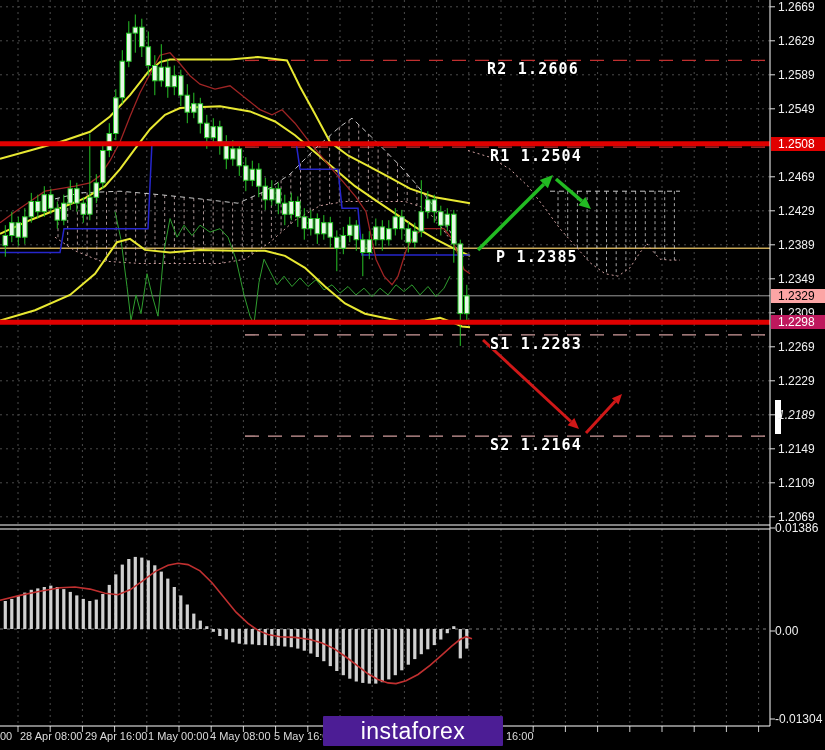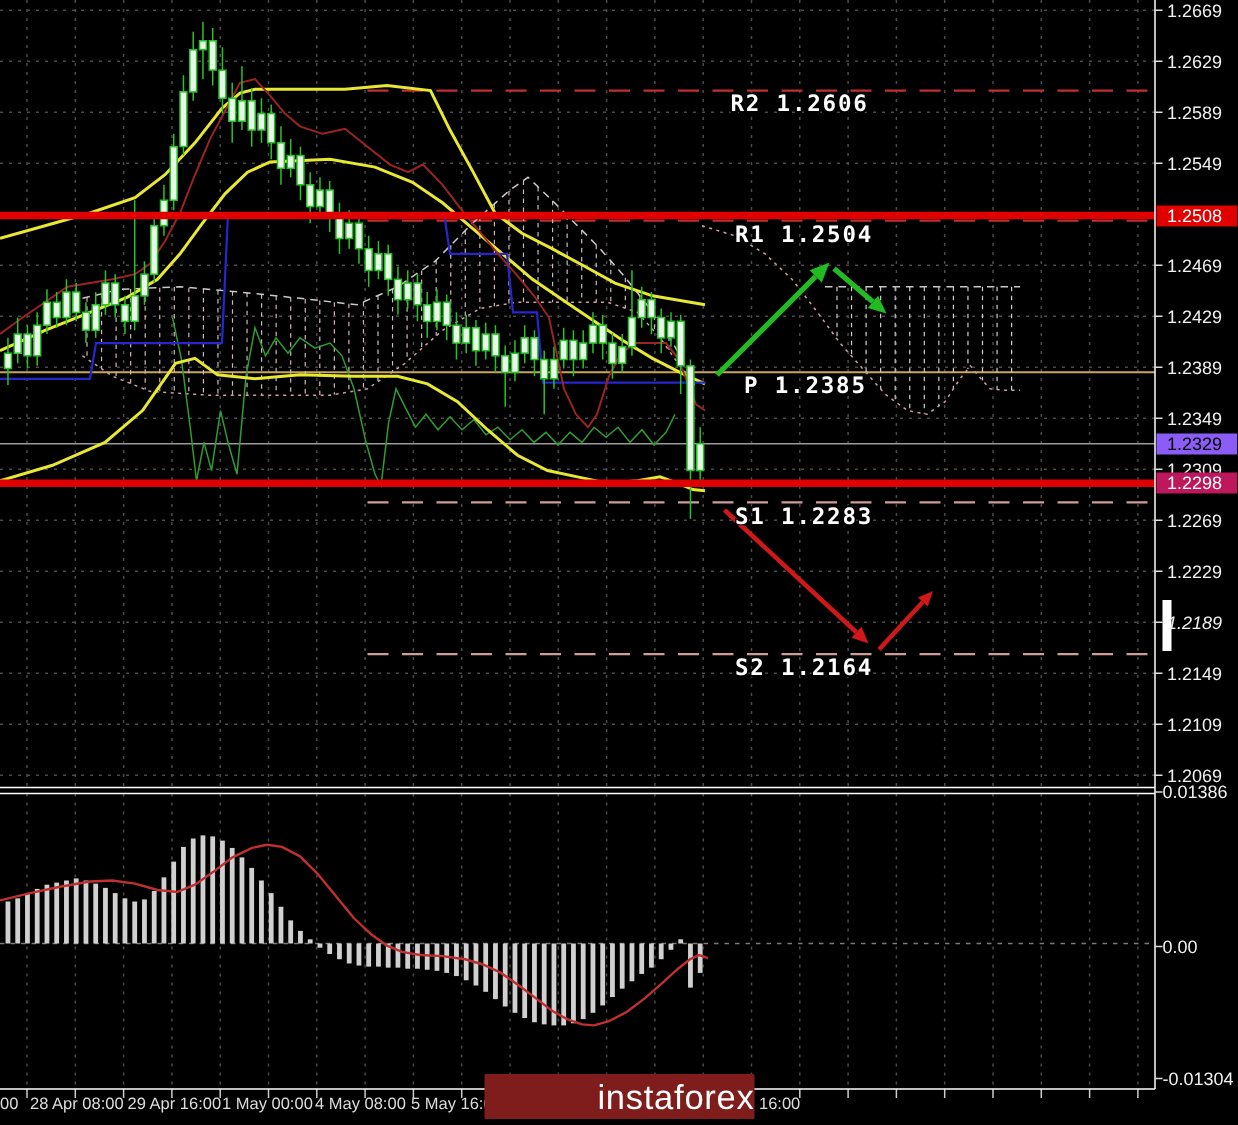--- a/index.html
+++ b/index.html
@@ -462,17 +462,17 @@
       <div class="lbl time-lbl" style="left: 148px; top: 730px;">1 May 00:00</div>
       <div class="lbl time-lbl" style="left: 210px; top: 730px;">4 May 08:00</div>
       <div class="lbl time-lbl" style="left: 274px; top: 730px;">5 May 16:00</div>
       <div class="lbl time-lbl" style="left: 506px; top: 730px;">16:00</div>
       <div class="lbl pivot-lbl" style="left: 487px; top: 62.35px;">R2 1.2606</div>
       <div class="lbl pivot-lbl" style="left: 490px; top: 149.05px;">R1 1.2504</div>
       <div class="lbl pivot-lbl" style="left: 496px; top: 250.2px;">P 1.2385</div>
       <div class="lbl pivot-lbl" style="left: 490px; top: 336.9px;">S1 1.2283</div>
       <div class="lbl pivot-lbl" style="left: 490px; top: 438.05px;">S2 1.2164</div>
       <div class="lbl price-box" style="left: 771px; top: 136.65px; background: rgb(224, 0, 0); color: rgb(255, 255, 255);">1.2508</div>
-      <div class="lbl price-box" style="left: 771px; top: 288.8px; background: #8b5cf6; color: rgb(0, 0, 0);">1.2329</div>
+      <div class="lbl price-box" style="left: 771px; top: 288.8px; background: #fca5a5; color: rgb(0, 0, 0);">1.2329</div>
       <div class="lbl price-box" style="left: 771px; top: 315.15px; background: #be185d; color: rgb(255, 255, 255);">1.2298</div>
     </div>
-  <div id="watermark-badge" style="background: #7f1d1d; color: rgb(255, 255, 255); text-align: right;">instaforex</div>
+  <div id="watermark-badge" style="background: #4c1d95; color: rgb(255, 255, 255);">instaforex</div>
 </div>
 
 </body></html>

